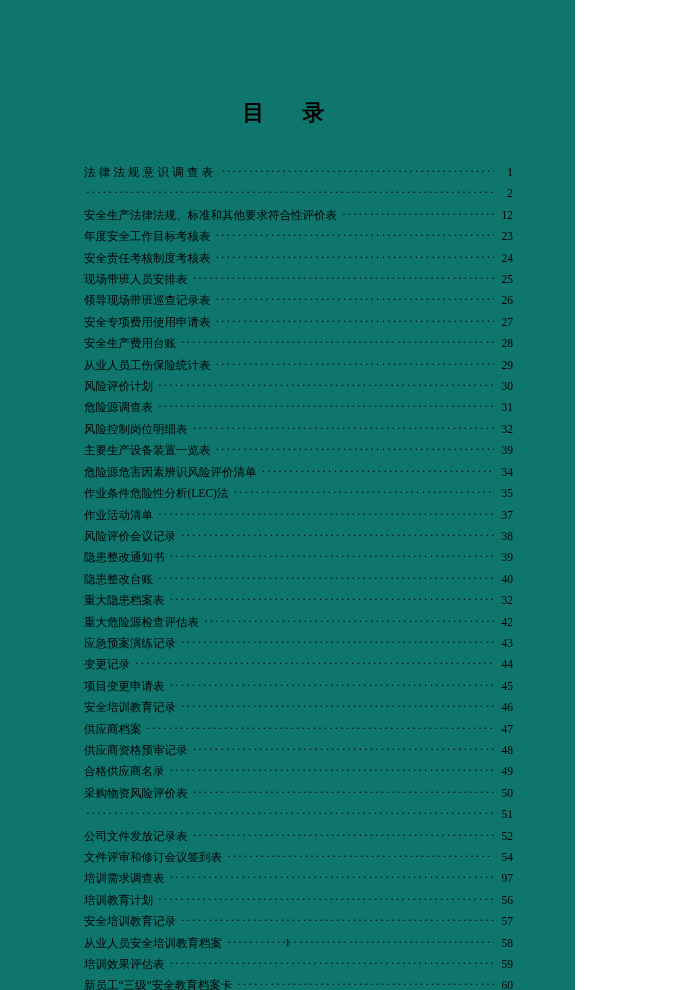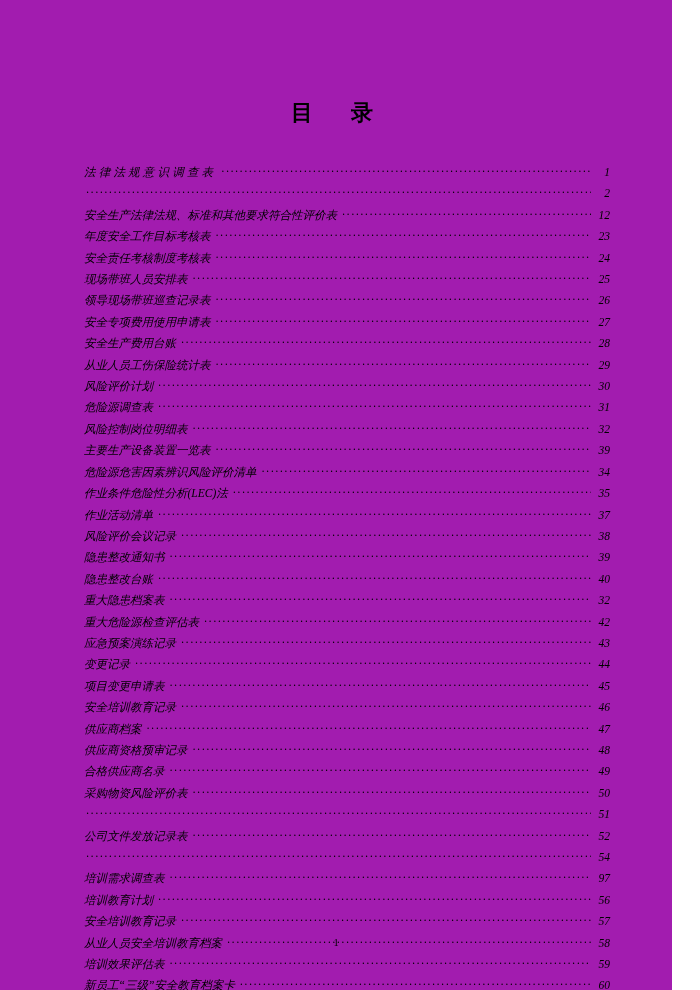--- a/index.html
+++ b/index.html
@@ -6,23 +6,23 @@
     margin: 0;
     padding: 0;
     background: #ffffff;
   }
   body {
     font-family: "Liberation Serif", "DejaVu Serif", serif;
     color: #000000;
   }
   .page {
     position: relative;
-    width: 672px;
+    width: 575px;
     height: 990px;
-    background: #a21caf;
+    background: #0f766e;
     overflow: hidden;
     box-sizing: border-box;
   }
   .doc-title {
     text-align: center;
     font-size: 22px;
     font-weight: bold;
     letter-spacing: 8px;
     margin-top: 98px;
     margin-bottom: 0;
@@ -32,21 +32,20 @@
     margin: 34px 0 0 0;
     padding: 0 62px 0 84px;
     list-style: none;
   }
   .toc-entry {
     display: flex;
     align-items: flex-end;
     font-size: 11.5px;
     line-height: 21.4px;
     white-space: nowrap;
-    font-style: italic;
   }
   .toc-entry .label {
     flex: 0 0 auto;
     padding-right: 3px;
   }
   .toc-entry.spaced .label {
     letter-spacing: 3.2px;
   }
   .toc-entry .leader {
     flex: 1 1 auto;
@@ -233,20 +232,21 @@
       <li class="toc-entry">
         <span class="leader">········································································································································································································</span>
         <span class="page-num">51</span>
       </li>
       <li class="toc-entry">
         <span class="label">公司文件发放记录表</span>
         <span class="leader">········································································································································································································</span>
         <span class="page-num">52</span>
       </li>
       <li class="toc-entry">
+        <span class="label">文件评审和修订会议签到表</span>
         <span class="leader">········································································································································································································</span>
         <span class="page-num">54</span>
       </li>
       <li class="toc-entry">
         <span class="label">培训需求调查表</span>
         <span class="leader">········································································································································································································</span>
         <span class="page-num">97</span>
       </li>
       <li class="toc-entry">
         <span class="label">培训教育计划</span>

